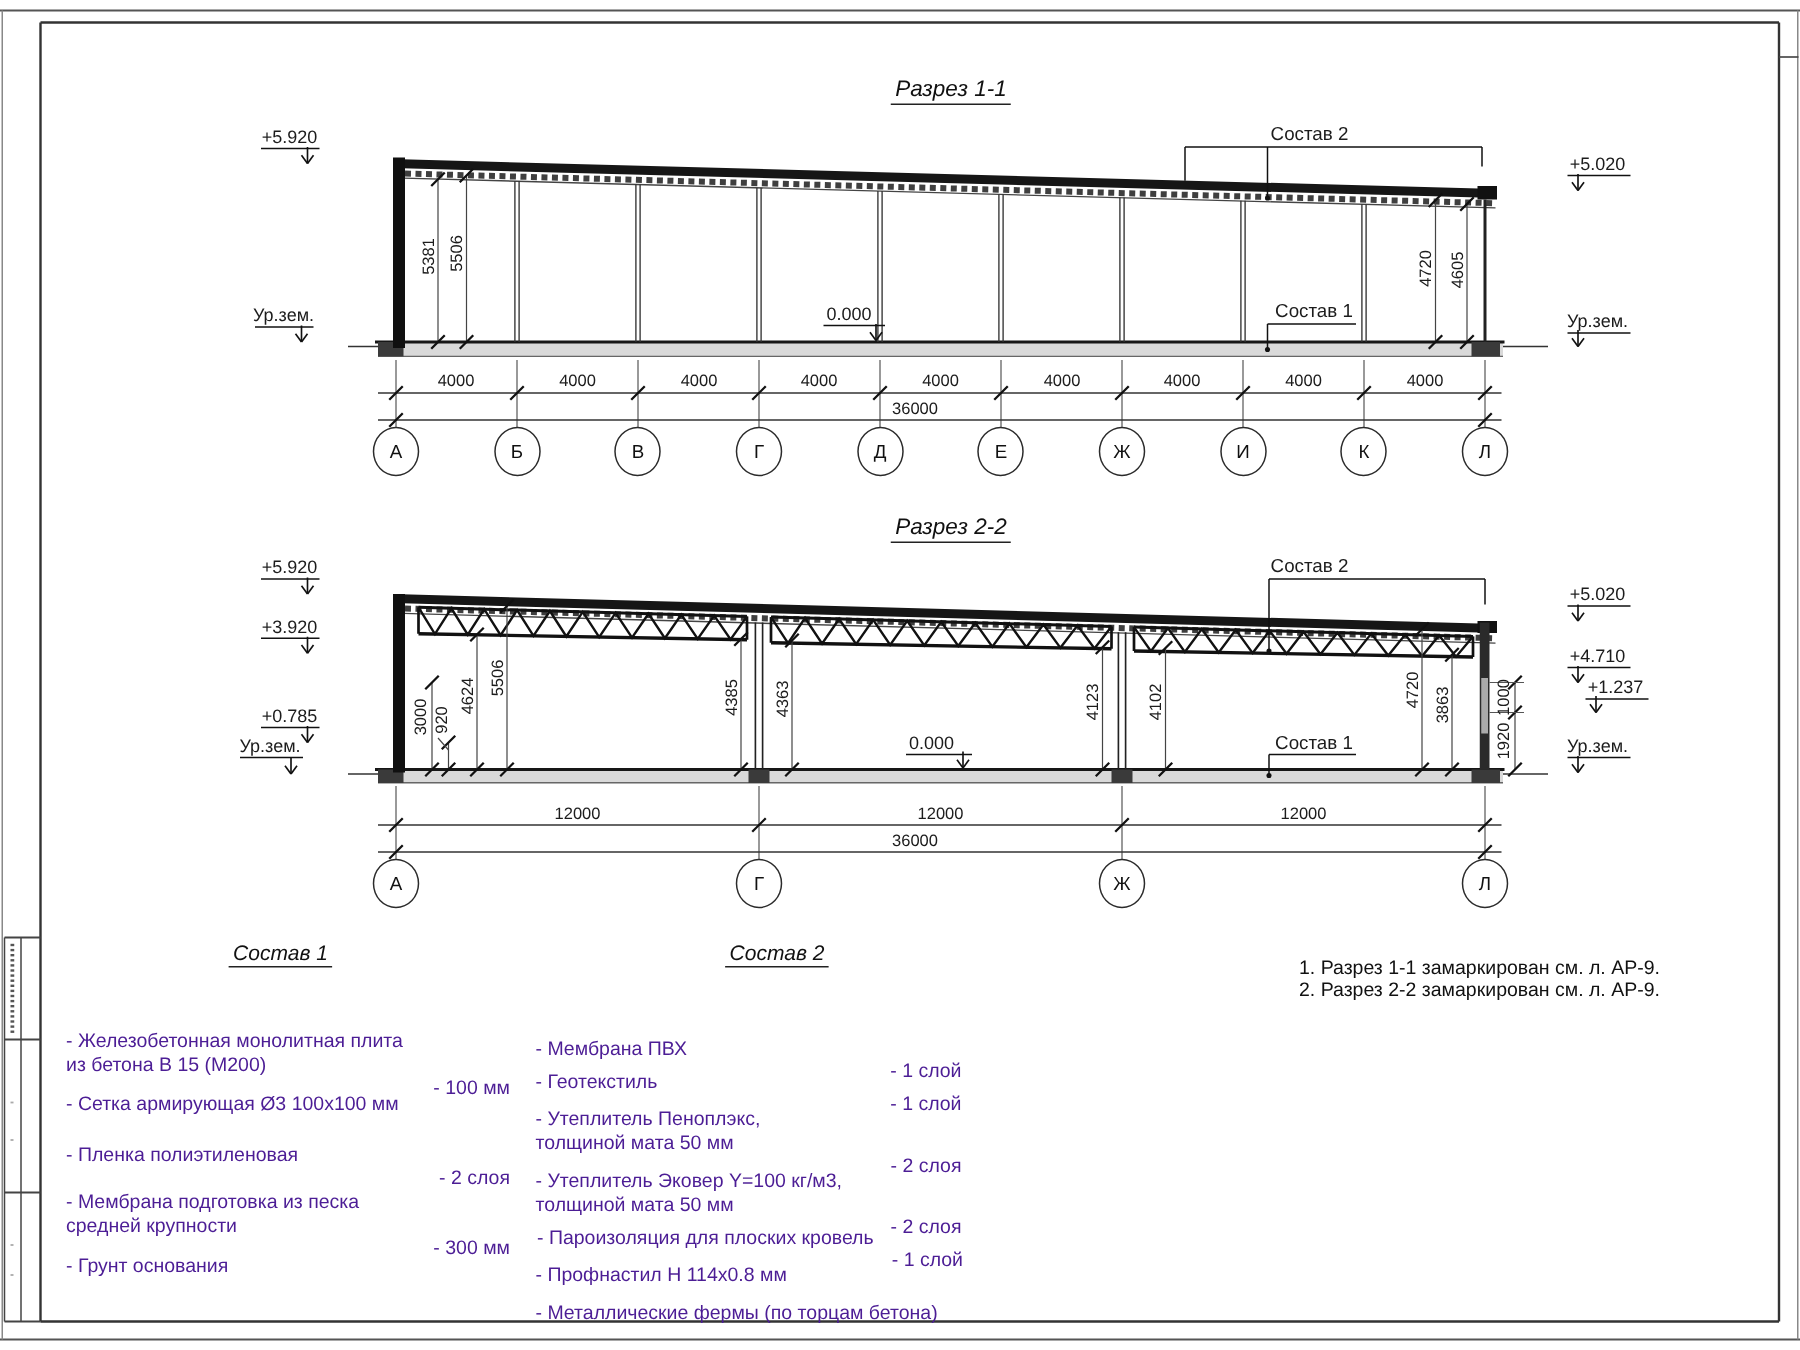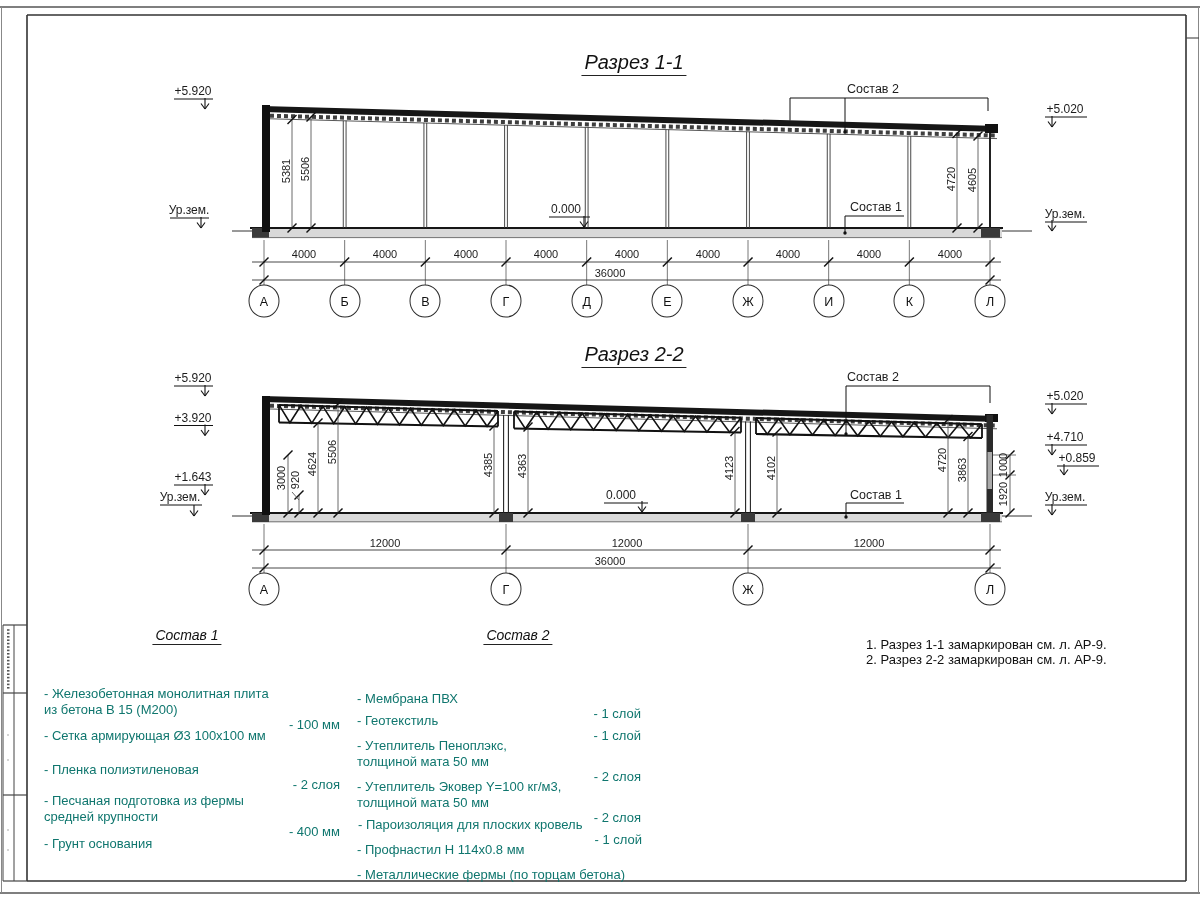--- a/index.html
+++ b/index.html
@@ -2,27 +2,27 @@
 <html><head>
 <meta charset="utf-8">
 <style>
   html,body{margin:0;padding:0}
   body{width:1200px;height:900px;position:relative;background:#fff;
        font-family:"Liberation Sans",sans-serif;color:#1a1a1a;overflow:hidden}
   #art{position:absolute;left:0;top:0}
   .t{position:absolute;transform:translate(-50%,-50%);white-space:nowrap;color:#1c1c1c}
   .s11{font-size:11px}.s12{font-size:12px}.s125{font-size:12.5px}
   .rot{transform:translate(-50%,-50%) rotate(-90deg)}
-  .h{position:absolute;transform:translateX(-50%);font-style:italic;font-size:20px;
+  .h{position:absolute;transform:translateX(-50%);font-style:italic;font-size:15px;
      padding:0 3px 1px;border-bottom:1.3px solid #222;white-space:nowrap;color:#111}
   .h2{font-size:14px}
   .bub{position:absolute;width:29px;height:31px;border:1.2px solid #2b2b2b;border-radius:50%;
        background:#fff;transform:translate(-50%,-50%);display:flex;align-items:center;
        justify-content:center;font-size:12.5px;color:#111}
-  .lrow{position:absolute;font-size:13px;line-height:16px;white-space:pre-line;color:#0f766e}
+  .lrow{position:absolute;font-size:13px;line-height:16px;white-space:pre-line;color:#4c1d95}
   .lval{position:absolute;right:0;bottom:1px;white-space:nowrap}
   .note{position:absolute;font-size:13px;white-space:nowrap;color:#111}
 </style>
 </head>
 <body>
 
 <svg id="art" width="1200" height="900">
     <line x1="0" y1="7" x2="1200" y2="7" stroke="#555" stroke-width="1.4"></line>
     <line x1="0" y1="893" x2="1200" y2="893" stroke="#555" stroke-width="1.4"></line>
     <line x1="1.5" y1="7" x2="1.5" y2="893" stroke="#888" stroke-width="1"></line>
@@ -311,25 +311,25 @@
 <div class="bub" style="left:586.7px;top:301px">Д</div>
 <div class="bub" style="left:667.3px;top:301px">Е</div>
 <div class="bub" style="left:748px;top:301px">Ж</div>
 <div class="bub" style="left:828.7px;top:301px">И</div>
 <div class="bub" style="left:909.3px;top:301px">К</div>
 <div class="bub" style="left:990px;top:301px">Л</div>
 
 <div class="h" style="left:634px;top:343px">Разрез 2-2</div>
 <div class="t s12" style="left:193px;top:378px">+5.920</div>
 <div class="t s12" style="left:193px;top:418px">+3.920</div>
-<div class="t s12" style="left:193px;top:477px">+1.643</div>
+<div class="t s12" style="left:193px;top:477px">+0.785</div>
 <div class="t s12" style="left:180px;top:497px">Ур.зем.</div>
 <div class="t s12" style="left:1065px;top:396px">+5.020</div>
 <div class="t s12" style="left:1065px;top:437px">+4.710</div>
-<div class="t s12" style="left:1077px;top:458px">+0.859</div>
+<div class="t s12" style="left:1077px;top:458px">+1.237</div>
 <div class="t s12" style="left:1065px;top:497px">Ур.зем.</div>
 <div class="t s125" style="left:873px;top:377px">Состав 2</div>
 <div class="t s125" style="left:876px;top:495px">Состав 1</div>
 <div class="t s12" style="left:621px;top:495px">0.000</div>
 <div class="t s11 rot" style="left:281px;top:478px">3000</div>
 <div class="t s11 rot" style="left:295px;top:480px">920</div>
 <div class="t s11 rot" style="left:312px;top:464px">4624</div>
 <div class="t s11 rot" style="left:332px;top:452px">5506</div>
 <div class="t s11 rot" style="left:488px;top:465px">4385</div>
 <div class="t s11 rot" style="left:522px;top:466px">4363</div>
@@ -355,23 +355,23 @@
   <span class="lval">- 100 мм</span>
 </div>
 <div class="lrow" style="left:44px;top:712px;width:296px">
   <span>- Сетка армирующая Ø3 100х100 мм</span>
 </div>
 <div class="lrow" style="left:44px;top:746px;width:296px">
   <span>- Пленка полиэтиленовая</span>
   <span class="lval">- 2 слоя</span>
 </div>
 <div class="lrow" style="left:44px;top:777px;width:296px">
-  <span>- Песчаная подготовка из фермы
+  <span>- Мембрана подготовка из песка
 средней крупности</span>
-  <span class="lval">- 400 мм</span>
+  <span class="lval">- 300 мм</span>
 </div>
 <div class="lrow" style="left:44px;top:820px;width:296px">
   <span>- Грунт основания</span>
 </div>
 
 <div class="h h2" style="left:518px;top:627px">Состав 2</div>
 <div class="lrow" style="left:357px;top:675px;width:284px">
   <span>- Мембрана ПВХ</span>
   <span class="lval">- 1 слой</span>
 </div>

